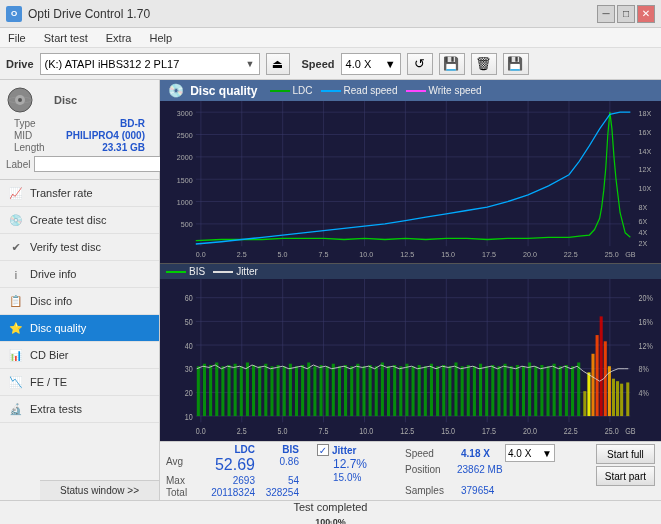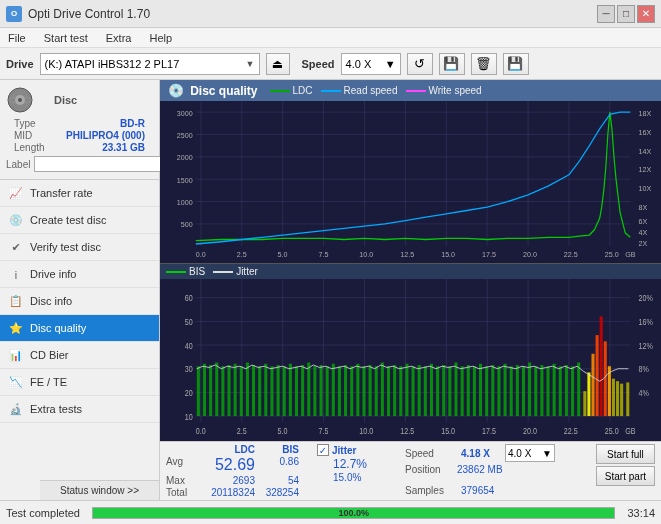--- a/index.html
+++ b/index.html
@@ -59,21 +59,21 @@
     .legend { display: flex; gap: 8px; margin-left: 6px; }
     .legend-item { display: flex; align-items: center; gap: 3px; font-size: 10px; color: #eee; }
     .legend-color { width: 20px; height: 2px; }
 
     
     .bottom-bar { background: #f0f0f0; border-top: 1px solid #ccc; padding: 2px 6px; display: flex; gap: 10px; align-items: flex-start; }
     .action-buttons { display: flex; flex-direction: column; gap: 2px; margin-left: auto; }
     .action-btn { height: 20px; border: 1px solid #aaa; background: linear-gradient(#fafafa, #e0e0e0); font-size: 10px; cursor: pointer; padding: 0 8px; white-space: nowrap; }
 
     
-    .statusbar { height: 24px; background: #f0f0f0; border-top: 1px solid #ccc; display: flex; align-items: center; padding: 0 6px; gap: 8px; }
+    .statusbar { height: 24px; background: #f0f0f0; border-top: 1px solid #ccc; display: flex; align-items: center; padding: 0 6px; gap: 8px; flex-direction: column; }
     .status-left { font-size: 11px; color: #333; }
     .progress-container { flex: 1; height: 12px; background: #f9a8d4; border: 1px solid #aaa; position: relative; margin: 0 4px; }
     .progress-bar { height: 100%; background: #22cc44; width: 100%; }
     .progress-text { position: absolute; top: 0; left: 0; right: 0; bottom: 0; display: flex; align-items: center; justify-content: center; font-size: 9px; color: #333; font-weight: bold; }
     .status-time { font-size: 11px; color: #333; white-space: nowrap; }
 
     
     .sidebar-nav::-webkit-scrollbar { width: 6px; }
     .sidebar-nav::-webkit-scrollbar-track { background: #e0e0e0; }
     .sidebar-nav::-webkit-scrollbar-thumb { background: #aaa; }

